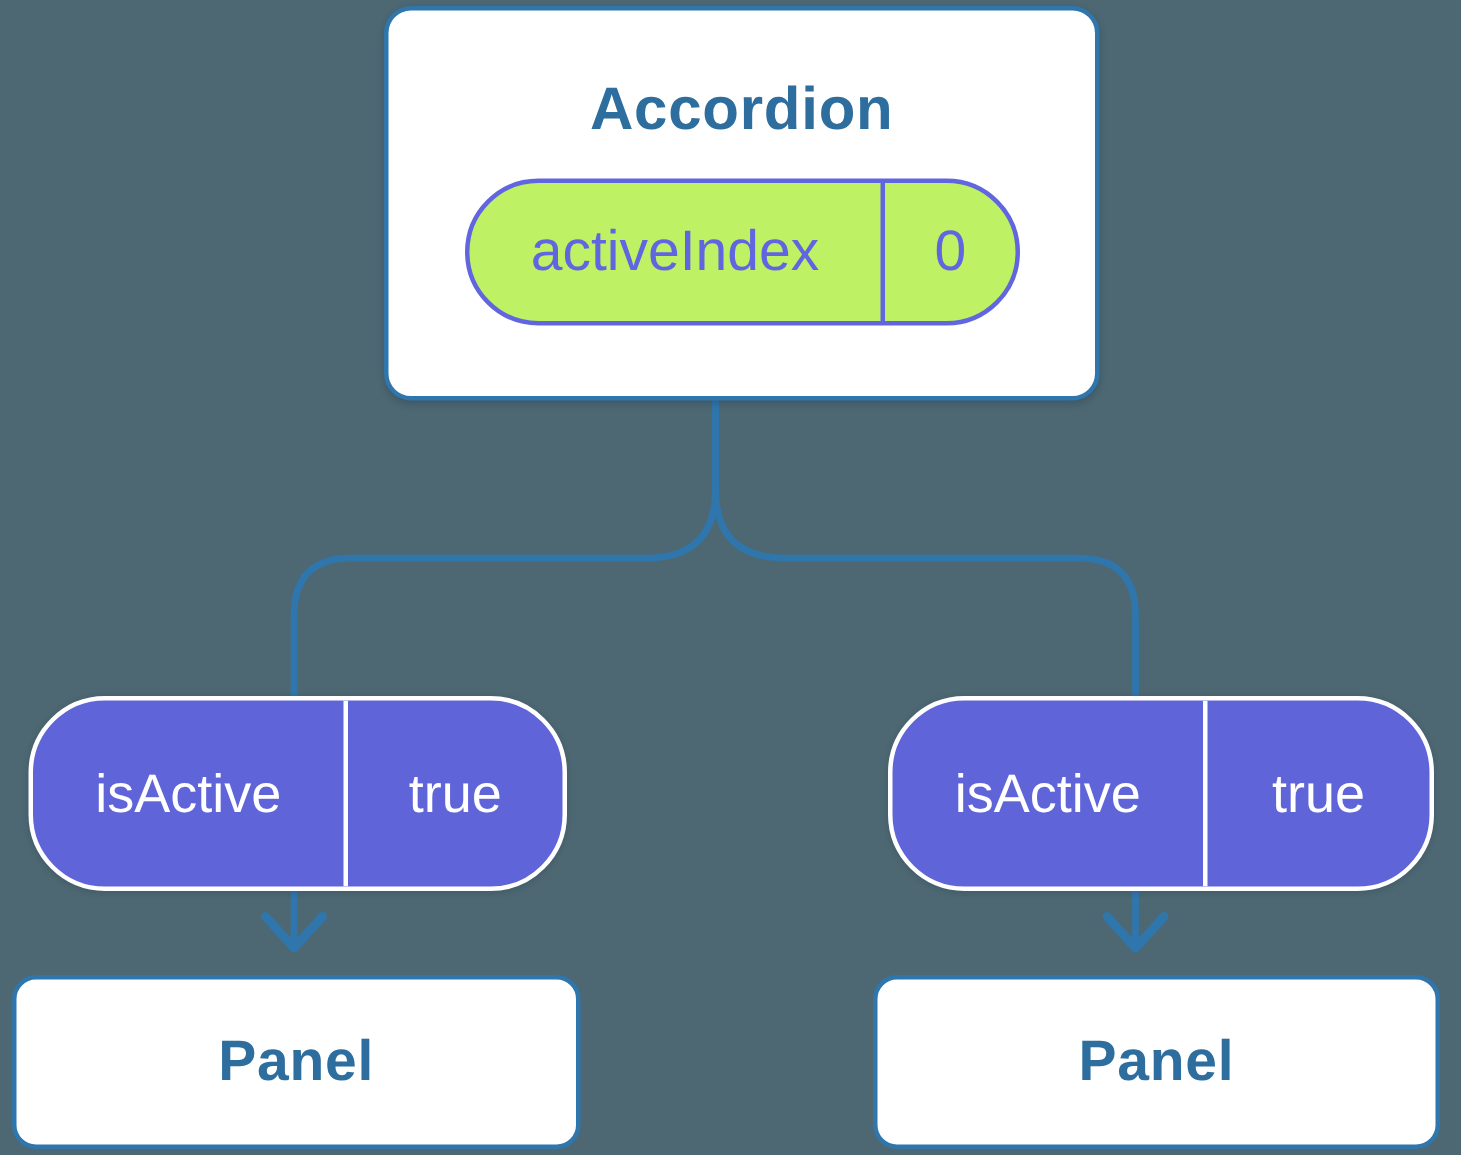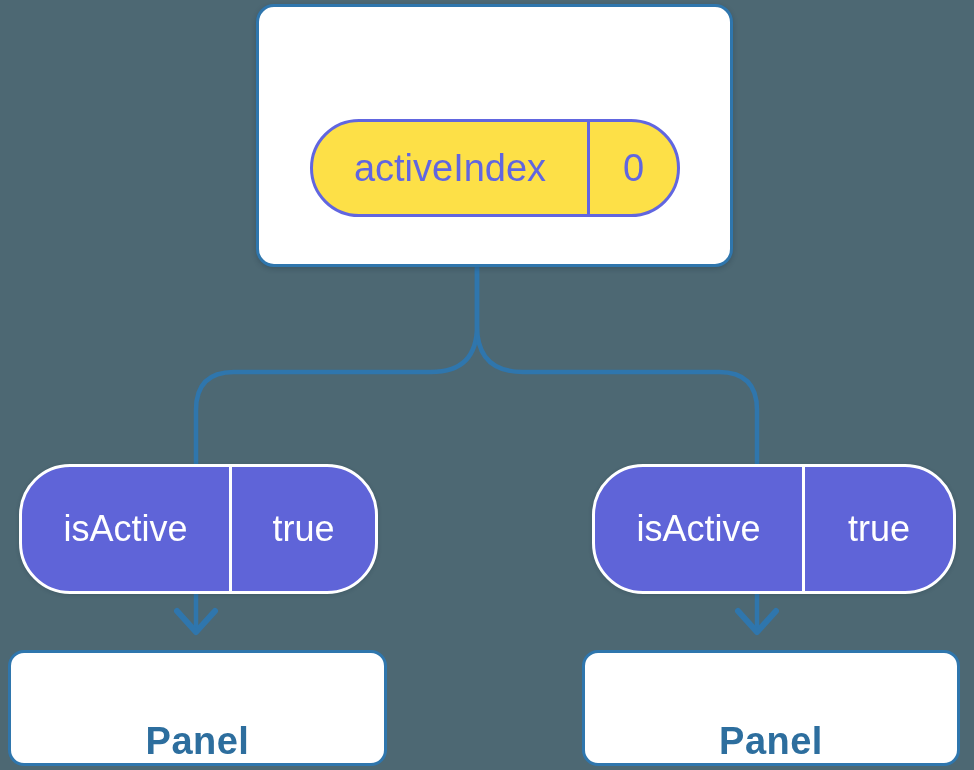--- a/index.html
+++ b/index.html
@@ -49,21 +49,21 @@
     color: #2D6E9E;
     letter-spacing: 0.5px;
   }
 
   .state-pill {
     position: absolute;
     left: 51px; top: 112px;
     width: 370px; height: 98px;
     border: 3px solid #6166E0;
     border-radius: 49px;
-    background: #fde047;
+    background: #bef264;
     display: flex;
     align-items: stretch;
     overflow: hidden;
   }
   .state-pill .seg-name {
     width: 274px;
     display: flex; align-items: center; justify-content: center;
     font-size: 38px;
     color: #6166E0;
   }
@@ -107,21 +107,21 @@
     flex: 1;
     display: flex; align-items: center; justify-content: center;
     font-size: 36px;
     color: #FFFFFF;
   }
 
   .panel-node {
     top: 650px;
     height: 116px;
     border-radius: 16px;
-    display: flex; align-items: flex-end; justify-content: center;
+    display: flex; align-items: center; justify-content: center;
   }
   .panel-node.left  { left: 8px;   width: 379px; }
   .panel-node.right { left: 582px; width: 378px; }
 
   .panel-title {
     font-size: 38px;
     font-weight: 600;
     color: #2D6E9E;
     letter-spacing: 0.5px;
   }
@@ -135,20 +135,21 @@
 
     <path d="M477 267 L477 326 Q477 372 431 372 L234 372 Q196 372 196 410 L196 629" fill="none" stroke="#2F76AD" stroke-width="4.5"></path>
 
     <path d="M477 267 L477 326 Q477 372 523 372 L719 372 Q757 372 757 410 L757 629" fill="none" stroke="#2F76AD" stroke-width="4.5"></path>
 
     <path d="M177 611 L196 632 L215 611" fill="none" stroke="#2F76AD" stroke-width="6" stroke-linecap="round" stroke-linejoin="round"></path>
     <path d="M738 611 L757 632 L776 611" fill="none" stroke="#2F76AD" stroke-width="6" stroke-linecap="round" stroke-linejoin="round"></path>
   </svg>
 
   <div class="node-box accordion-node">
+    <div class="node-title">Accordion</div>
     <div class="state-pill">
       <div class="seg-name">activeIndex</div>
       <div class="divider"></div>
       <div class="seg-value">0</div>
     </div>
   </div>
 
   <div class="prop-pill left">
     <div class="seg-name">isActive</div>
     <div class="divider"></div>

